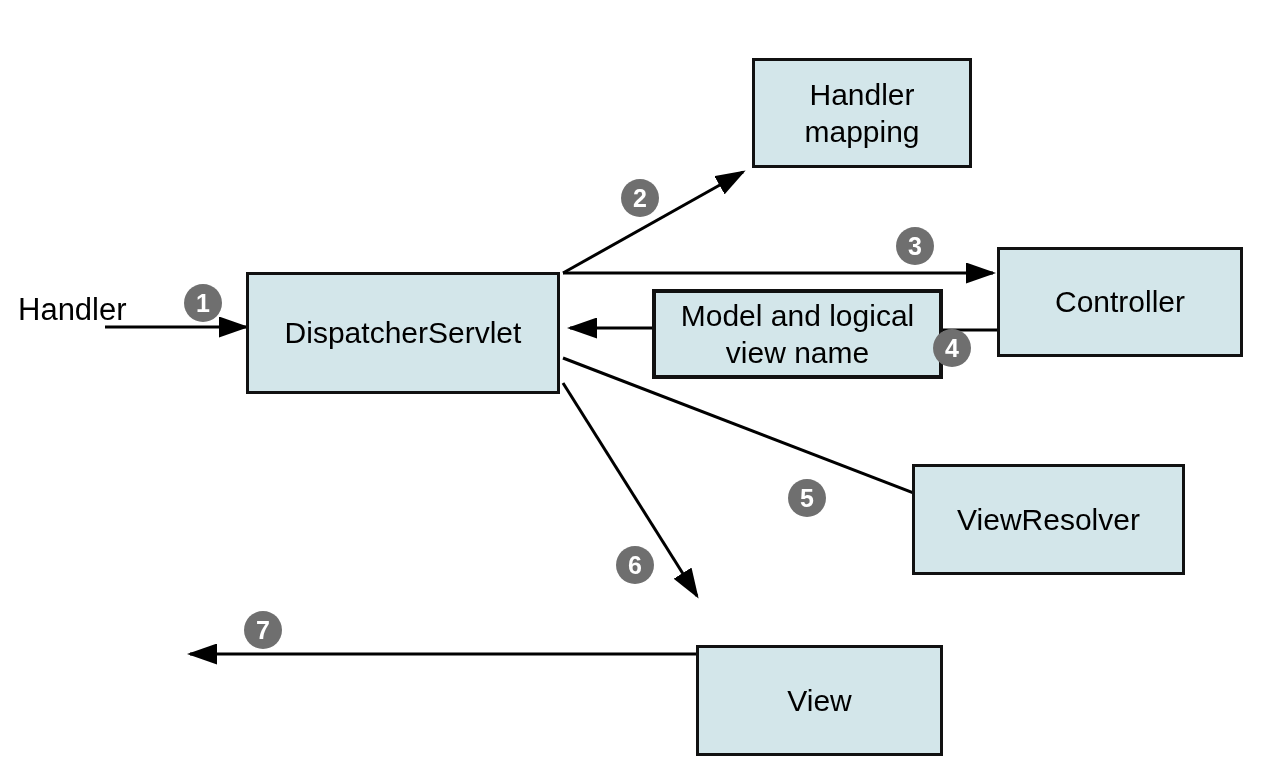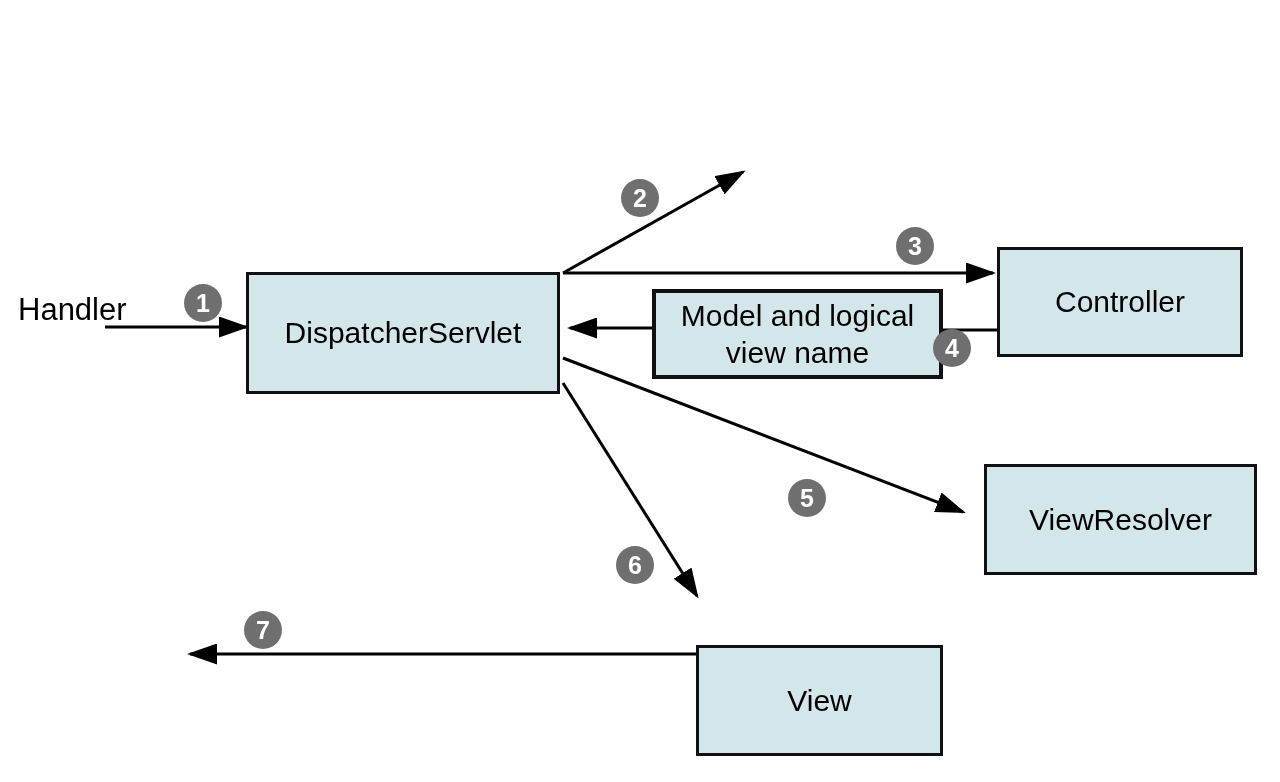--- a/index.html
+++ b/index.html
@@ -34,21 +34,21 @@
     line-height: 1.25;
     color: #000000;
     z-index: 2;
     padding: 0 8px;
   }
   .node.thick { border-width: 4px; }
   .node-dispatcher   { left: 246px; top: 272px; width: 314px; height: 122px; }
   .node-handler      { left: 752px; top: 58px;  width: 220px; height: 110px; }
   .node-controller   { left: 997px; top: 247px; width: 246px; height: 110px; }
   .node-model        { left: 652px; top: 289px; width: 291px; height: 90px; }
-  .node-viewresolver { left: 984px; top: 464px; width: 273px; height: 111px; }
+  .node-viewresolver { left: 912px; top: 464px; width: 273px; height: 111px; }
   .node-view         { left: 696px; top: 599px; width: 247px; height: 111px; margin-top: 46px; }
   .step {
     position: absolute;
     width: 38px;
     height: 38px;
     border-radius: 50%;
     background: #6f6f6f;
     color: #ffffff;
     font-size: 25px;
     font-weight: 700;
@@ -100,20 +100,23 @@
 
     <line x1="563" y1="383" x2="697" y2="596" stroke="#000000" stroke-width="3" marker-end="url(#arrowhead)"></line>
 
     <line x1="696" y1="654" x2="190" y2="654" stroke="#000000" stroke-width="3" marker-end="url(#arrowhead)"></line>
   </svg>
 
   <div class="node node-dispatcher">
     <span>DispatcherServlet</span>
   </div>
 
+  <div class="node node-handler">
+    <span>Handler mapping</span>
+  </div>
 
   <div class="node node-controller">
     <span>Controller</span>
   </div>
 
   <div class="node node-model thick">
     <span>Model and logical view name</span>
   </div>
 
   <div class="node node-viewresolver">

